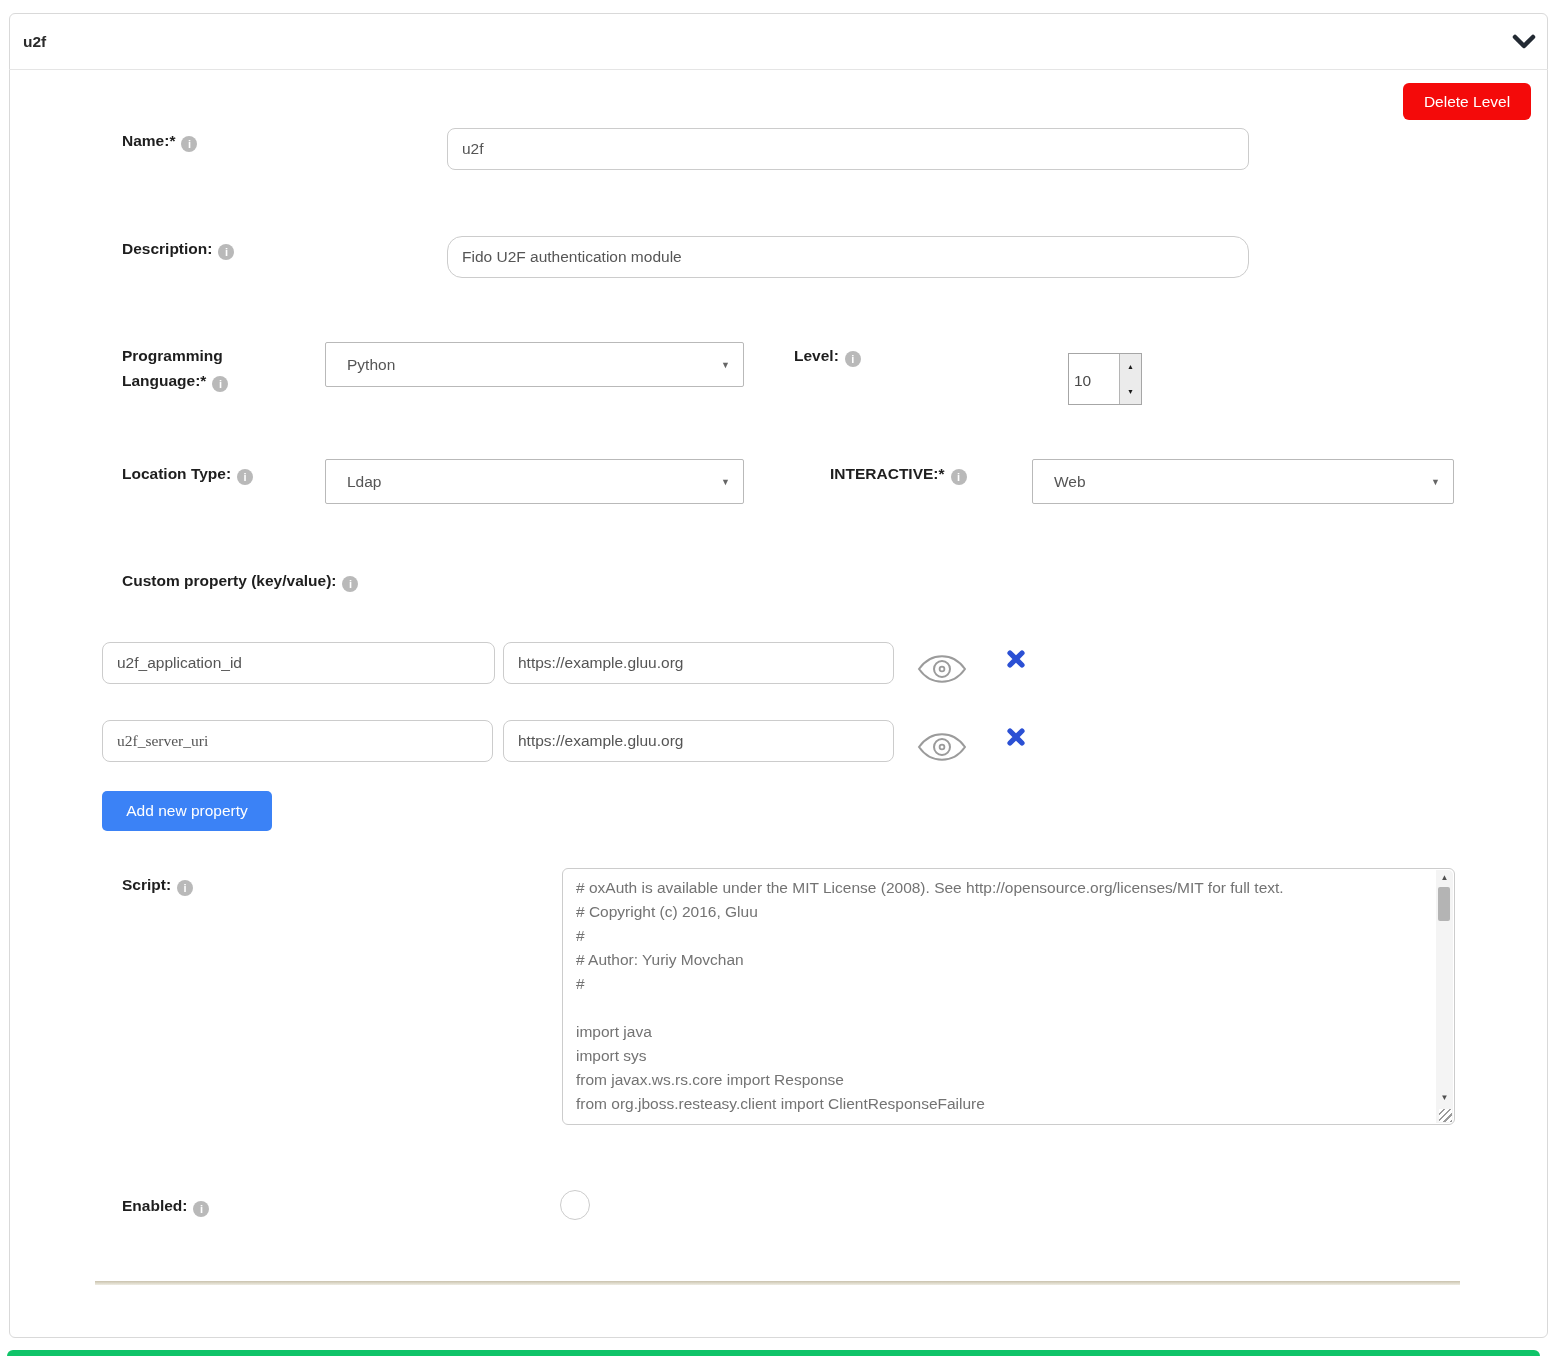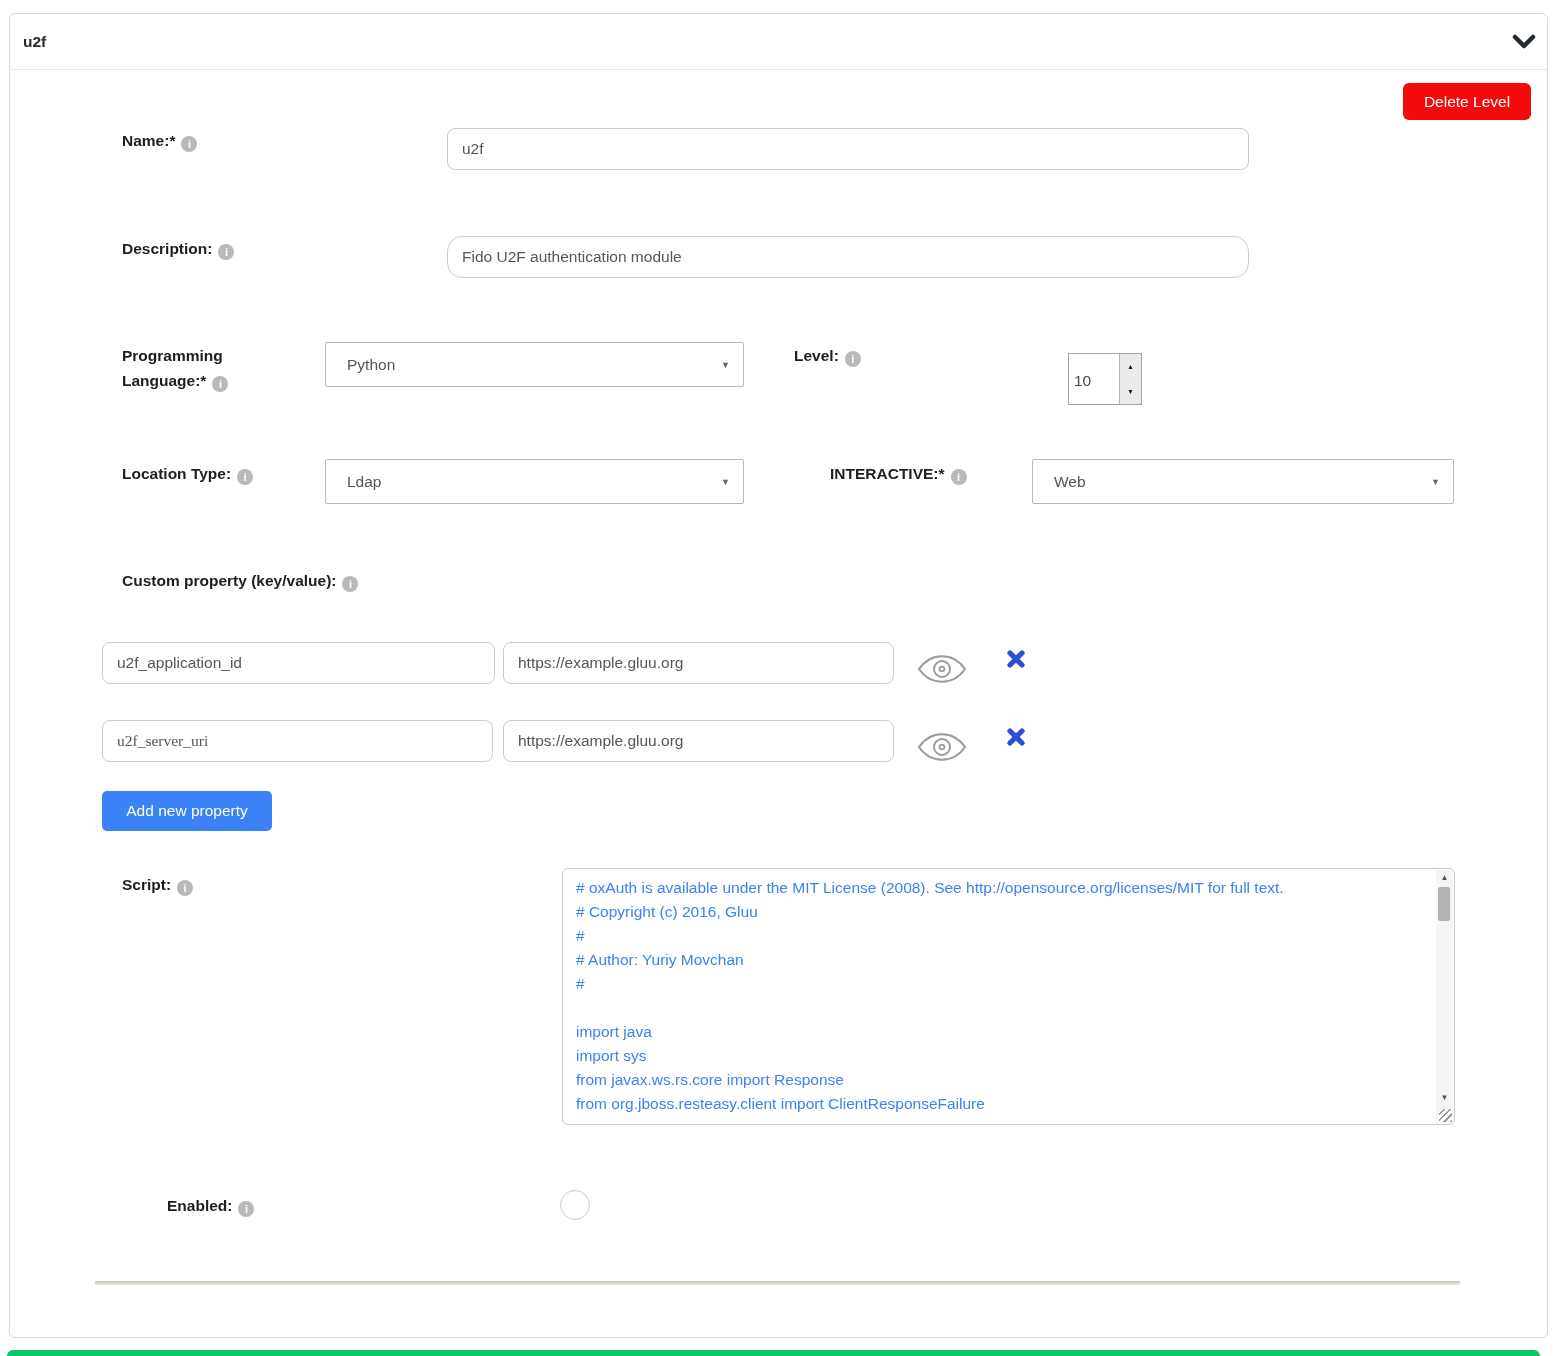--- a/index.html
+++ b/index.html
@@ -38,21 +38,21 @@
   .btn { border:0; border-radius:6px; color:#fff; font-family:"Liberation Sans",sans-serif;
          font-size:15.5px; text-align:center; cursor:pointer; }
   .btn-delete { background:#f40a0a; width:128px; height:37px; line-height:37px; }
   .btn-add { background:#3b82f6; width:170px; height:40px; line-height:40px; border-radius:5px; }
 
   .eye-btn { width:52px; height:42px; cursor:pointer; }
   .x-btn { width:20px; height:20px; cursor:pointer; }
 
   .script-box { border:1px solid #ccc; border-radius:6px; background:#fff; overflow:hidden; }
   .script-text { position:absolute; left:0; top:0; right:18px; bottom:0; padding:7px 6px 0 13px;
-                 font-family:"Liberation Sans",sans-serif; font-size:15.5px; color:#3b82f6;
+                 font-family:"Liberation Sans",sans-serif; font-size:15.5px; color:#737373;
                  line-height:24px; white-space:pre-wrap; overflow:hidden; }
   .fake-scrollbar { position:absolute; top:1px; right:1px; bottom:1px; width:17px;
                     background:#f4f4f4; border-radius:0 5px 5px 0; }
   .sb-arrow { position:absolute; left:0; width:17px; height:16px; text-align:center;
               font-size:8px; line-height:16px; color:#4f4f4f; }
   .sb-thumb { position:absolute; left:2px; width:12px; background:#b4b4b4; border-radius:2px; }
   .resize-grip { position:absolute; right:2px; bottom:2px; width:13px; height:13px; background:#fff;
                  background-image:repeating-linear-gradient(135deg, transparent 0 3px, #9a9a9a 3px 4.5px);
                  cursor:nwse-resize; }
 
@@ -168,21 +168,21 @@
 from javax.ws.rs.core import Response
 from org.jboss.resteasy.client import ClientResponseFailure</div>
     <div class="fake-scrollbar">
       <div class="sb-arrow" style="top:0;">▲</div>
       <div class="sb-thumb" style="top:17px;height:34px;"></div>
       <div class="sb-arrow" style="bottom:17px;">▼</div>
     </div>
     <div class="resize-grip"></div>
   </div>
 
-  <div class="abs lbl" style="left:122px;top:1193px;margin-left:45px;">
+  <div class="abs lbl" style="left:122px;top:1193px;">
     <span>Enabled:</span><span class="info-icon">i</span>
   </div>
   <div class="abs enabled-circle" style="left:560px;top:1190px;"></div>
 
   <div class="abs divider" style="left:95px;top:1281px;width:1365px;"></div>
 
   <div class="abs status-bar"></div>
 
 </div>
 

